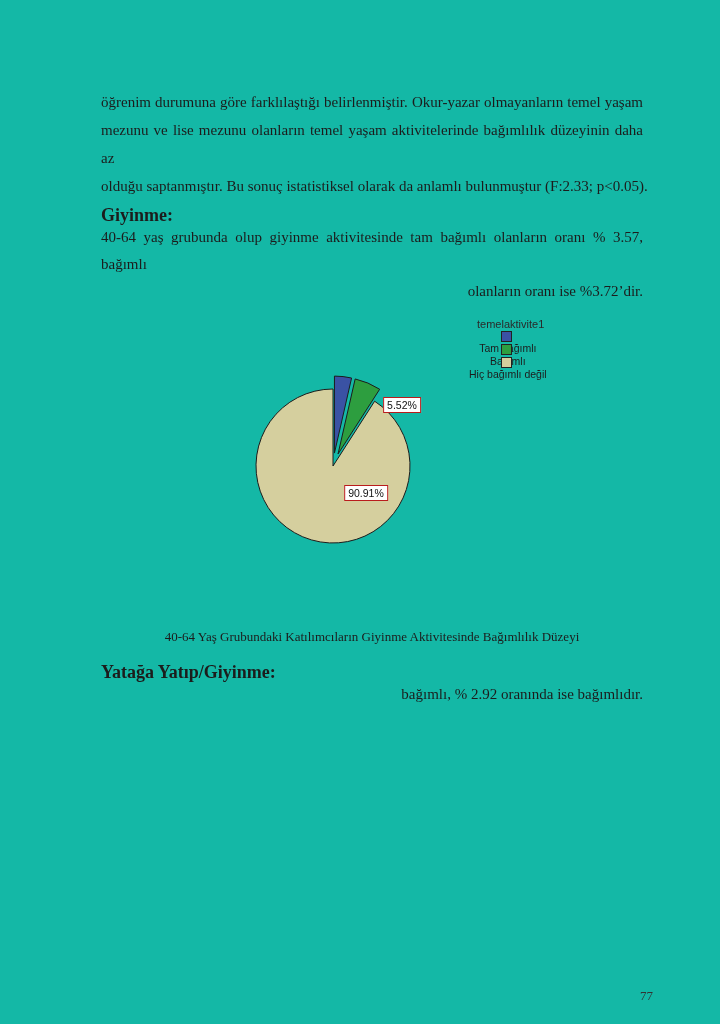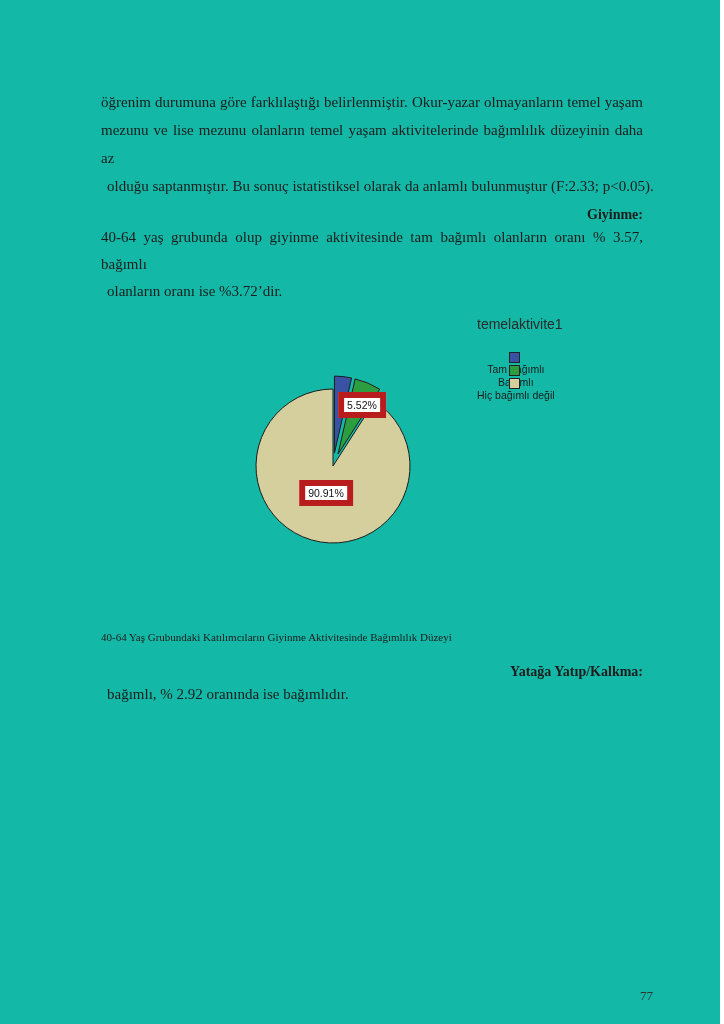--- a/index.html
+++ b/index.html
@@ -23,53 +23,51 @@
     line-height: 28px;
     white-space: nowrap;
   }
   .jl {               
     white-space: normal;
     text-align: justify;
     text-align-last: justify;
   }
   .ll {               
     white-space: nowrap;
-    text-align: left;
-    margin-left: 6px;
+    text-align: right;
   }
   .section { margin-top: 6px; }
   .section-yataga { margin-top: 12px; }
   .heading {
     font-weight: bold;
-    font-size: 14px;
+    font-size: 18px;
     line-height: 18px;
-    text-align: right;
   }
   .chart-area {
     position: relative;
     width: 546px;
     height: 318px;
   }
   .pie-svg {
     position: absolute;
     left: 0;
     top: 0;
   }
   .legend {
     position: absolute;
     left: 368px;
     top: 12px;
     font-family: "Liberation Sans", sans-serif;
     color: #1c1c1c;
   }
   .legend-title {
-    font-size: 14px;
+    font-size: 11px;
     line-height: 14px;
     margin-left: 8px;
-    margin-bottom: 21px;
+    margin-bottom: 0;
     color: #2a2a2a;
   }
   .legend-item {
     display: flex;
     align-items: center;
     height: 13px;
     font-size: 10.5px;
     flex-direction: column;
   }
   .swatch {
@@ -77,30 +75,32 @@
     width: 9px;
     height: 9px;
     border: 1px solid #222222;
     margin-right: 3px;
     flex: 0 0 auto;
   }
   .pie-label {
     position: absolute;
     transform: translate(-50%, -50%);
     background: #ffffff;
-    border: 6px solid #b91c1c;
+    border: 1px solid #b91c1c;
     padding: 1px 3px;
     font-family: "Liberation Sans", sans-serif;
     font-size: 10.5px;
     line-height: 12px;
     color: #111111;
+    margin-left: 40px;
   }
   .figure-caption {
-    font-size: 11px;
+    font-size: 13px;
     line-height: 28px;
+    text-align: center;
   }
   .page-number {
     position: absolute;
     left: 640px;
     top: 988px;
     font-size: 13px;
     line-height: 16px;
     color: #333333;
   }
 </style>
@@ -144,19 +144,19 @@
       </div>
     </div>
 
     <div class="pie-label" style="left:261px; top:100px;">5.52%</div>
     <div class="pie-label" style="left:225px; top:188px;text-align:center;">90.91%</div>
   </div>
 
   <div class="figure-caption">40-64 Yaş Grubundaki Katılımcıların Giyinme Aktivitesinde Bağımlılık Düzeyi</div>
 
   <div class="section section-yataga">
-    <div class="heading">Yatağa Yatıp/Kalkma:</div>
+    <div class="heading">Yatağa Yatıp/Giyinme:</div>
     <div class="body-line ll" style="line-height:27px;">bağımlı, % 2.92 oranında ise bağımlıdır.</div>
   </div>
 
   <div class="page-number">77</div>
 
 </div>
 
 </body></html>

